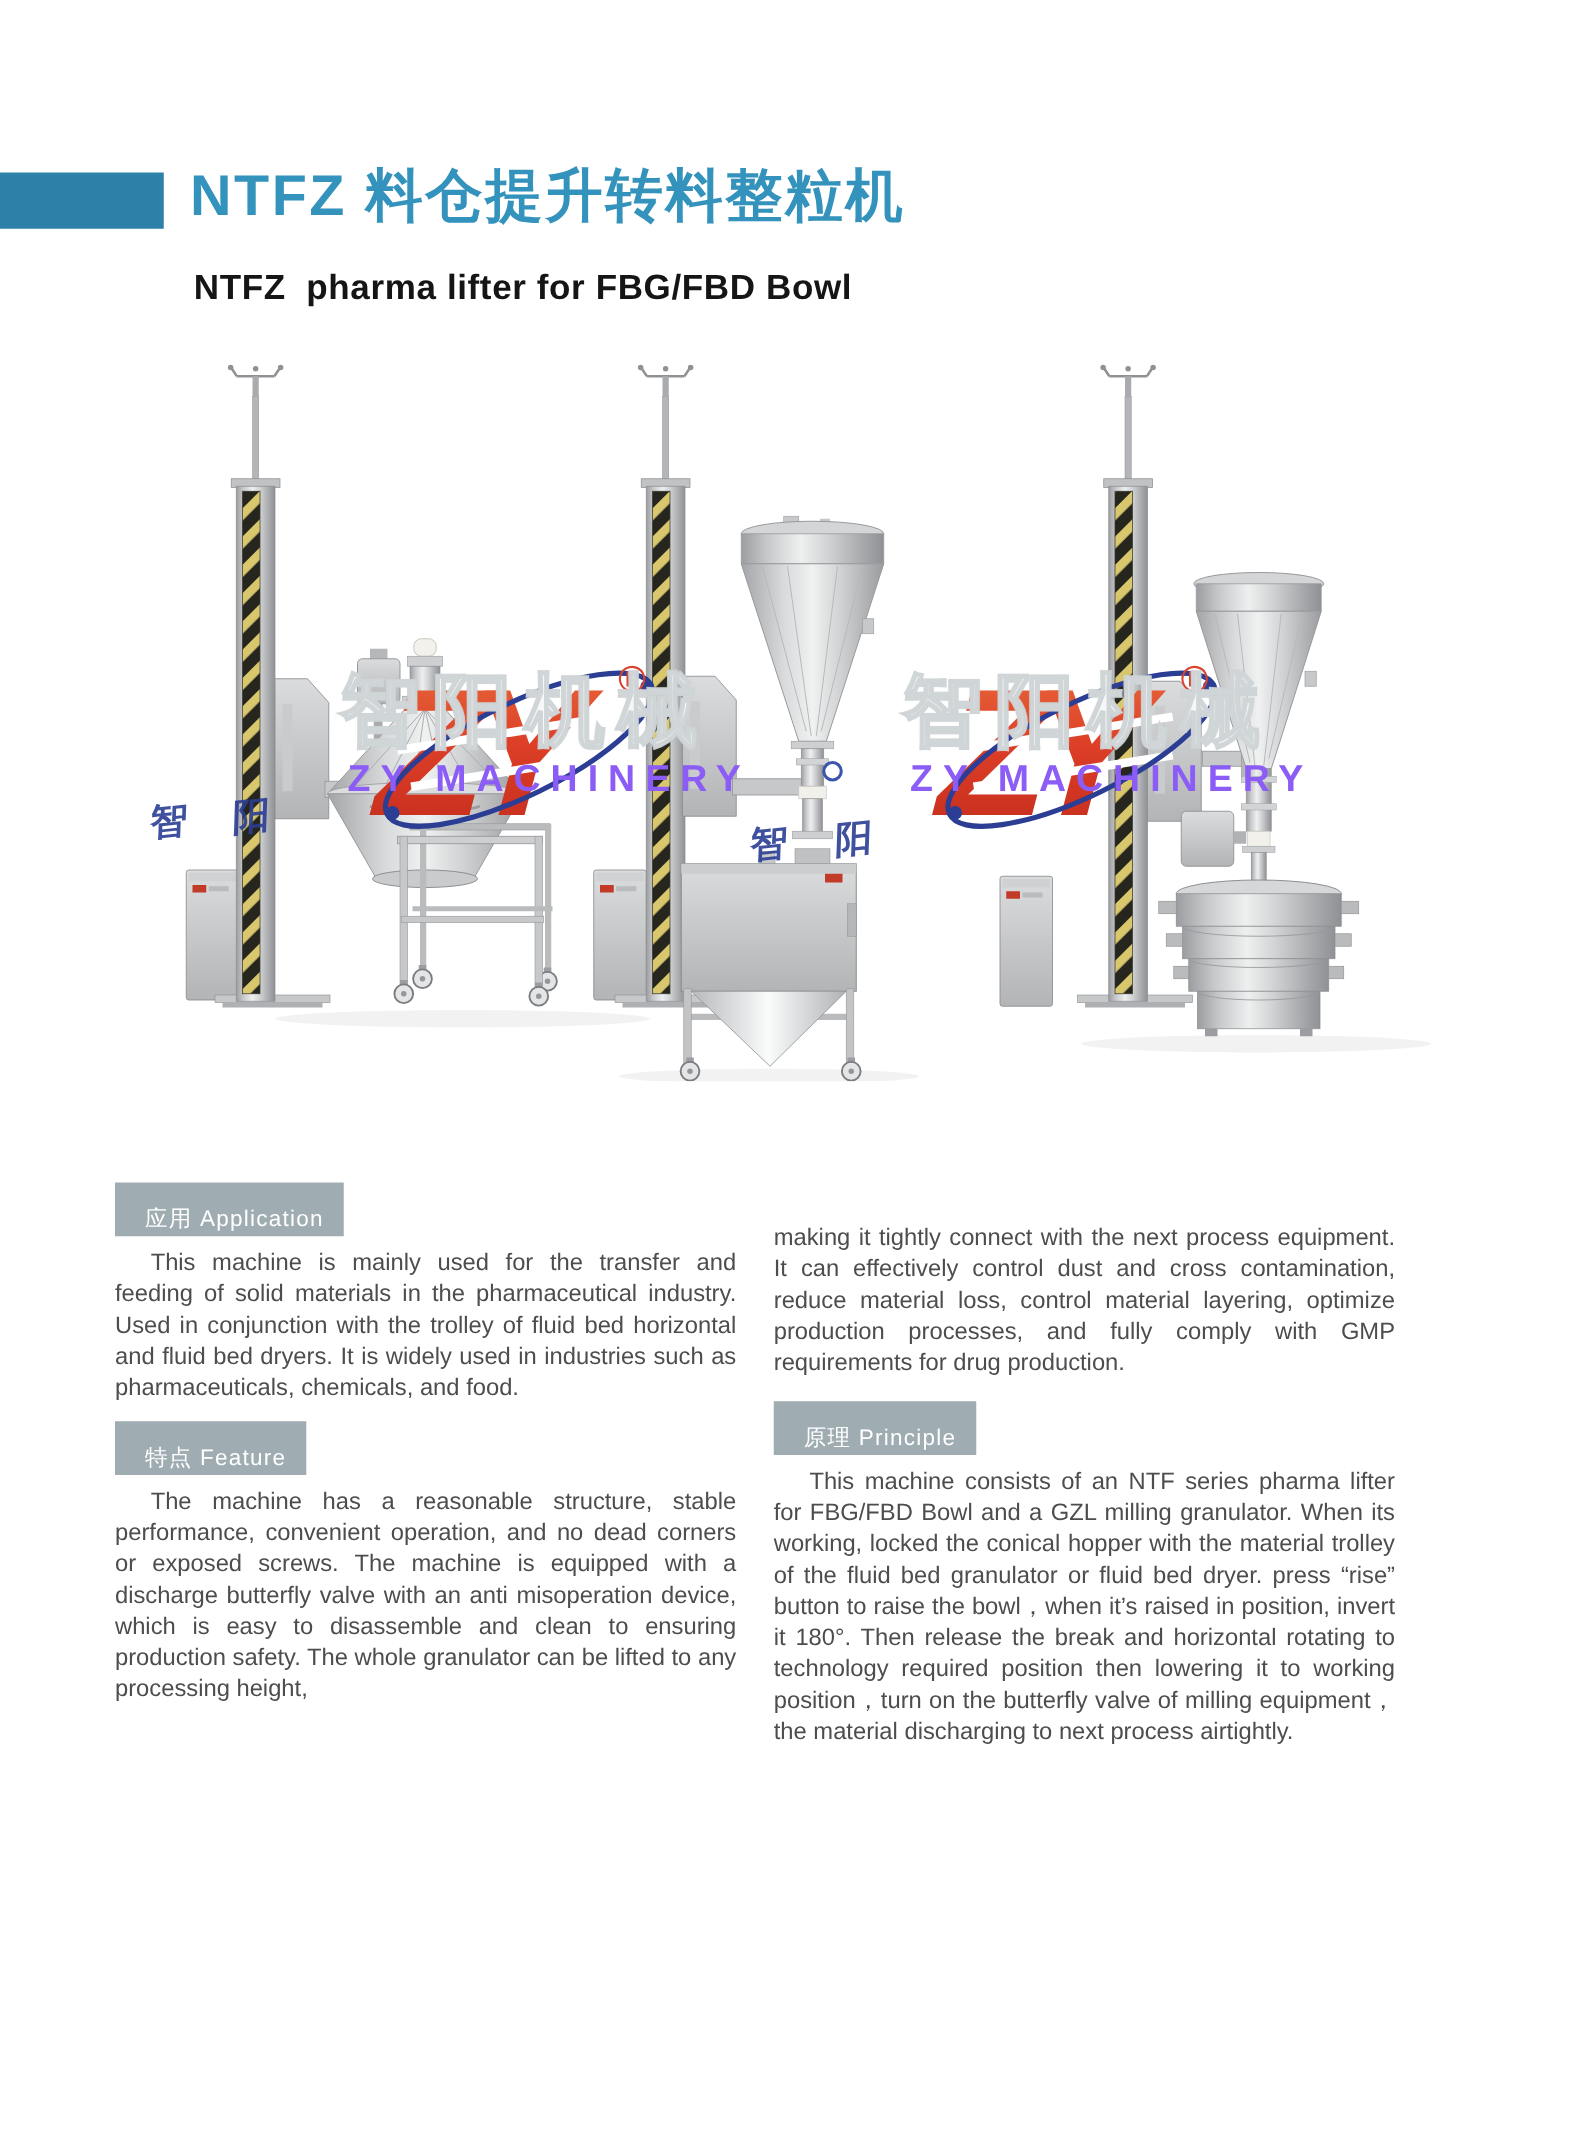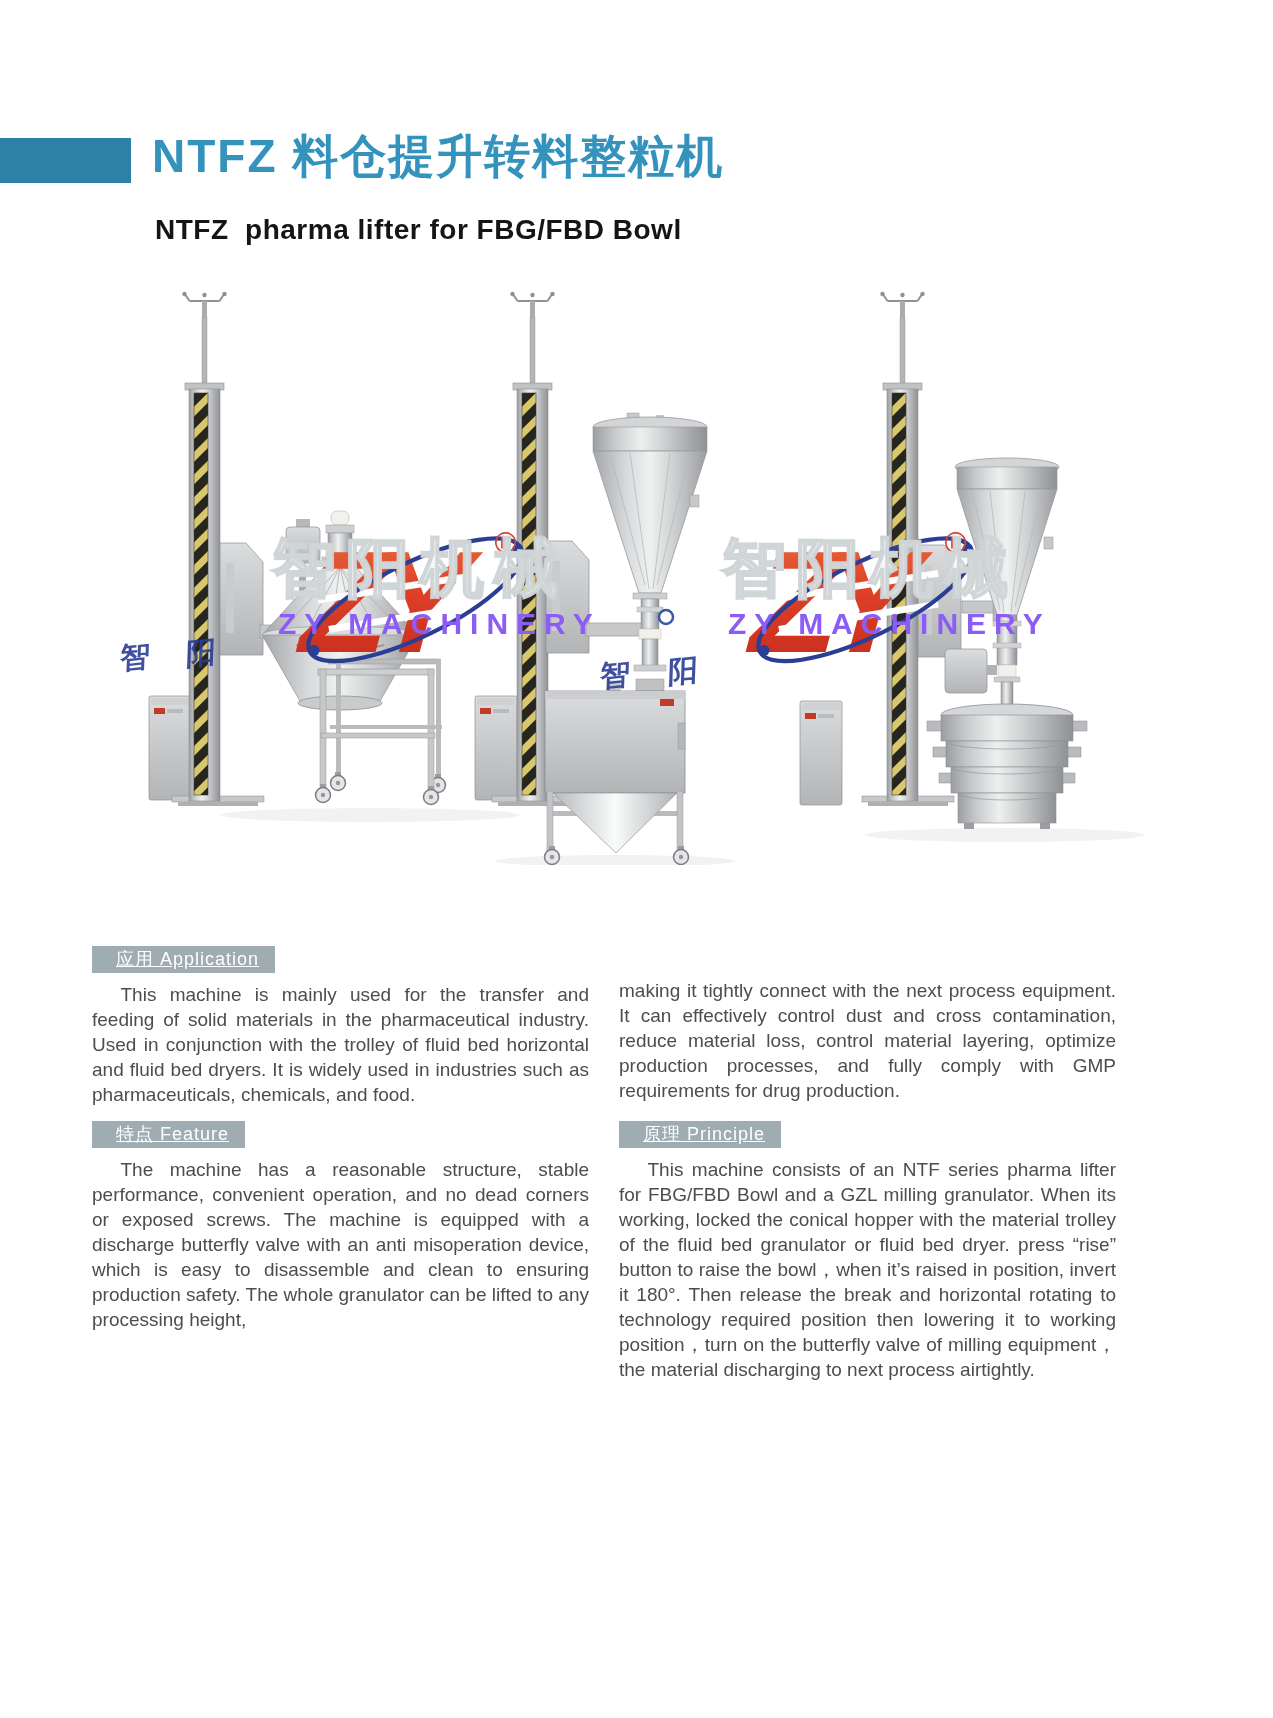--- a/index.html
+++ b/index.html
@@ -27,21 +27,21 @@
          color:#8b5cf6;white-space:nowrap;}
   .wm-cal{position:absolute;font-size:30px;font-weight:bold;color:#2b3e94;opacity:.9;
           transform:rotate(-6deg) skewX(-8deg);}
   .wm1 .cal-a{left:12px;top:114px;} .wm1 .cal-b{left:78px;top:110px;}
   .wm2 .cal-a{left:42px;top:132px;} .wm2 .cal-b{left:110px;top:128px;}
   
   .col{position:absolute;top:946px;width:497px;color:#4c4d4f;font-size:19px;line-height:25px;
        text-align:justify;}
   .col-left{left:92px;} .col-right{left:619px;}
   .sec-head{display:inline-block;background:#9fadb3;color:#ffffff;font-size:18px;line-height:26px;
-            padding:0 16px 1px 24px;margin:0 0 9px 0;letter-spacing:1px;text-decoration:underline;}
+            padding:16px 16px 1px 24px;margin:0 0 9px 0;letter-spacing:1px;}
   .sec-head.mid{margin-top:14px;}
   .col p{margin:0;}
   .para-cn{text-indent:2em;}
   .para-en{text-indent:1.5em;}
   .para-cont{text-indent:0;margin-top:32px !important;margin-bottom:4px !important;}
 </style>
 </head>
 <body>
 
 <div id="page">

